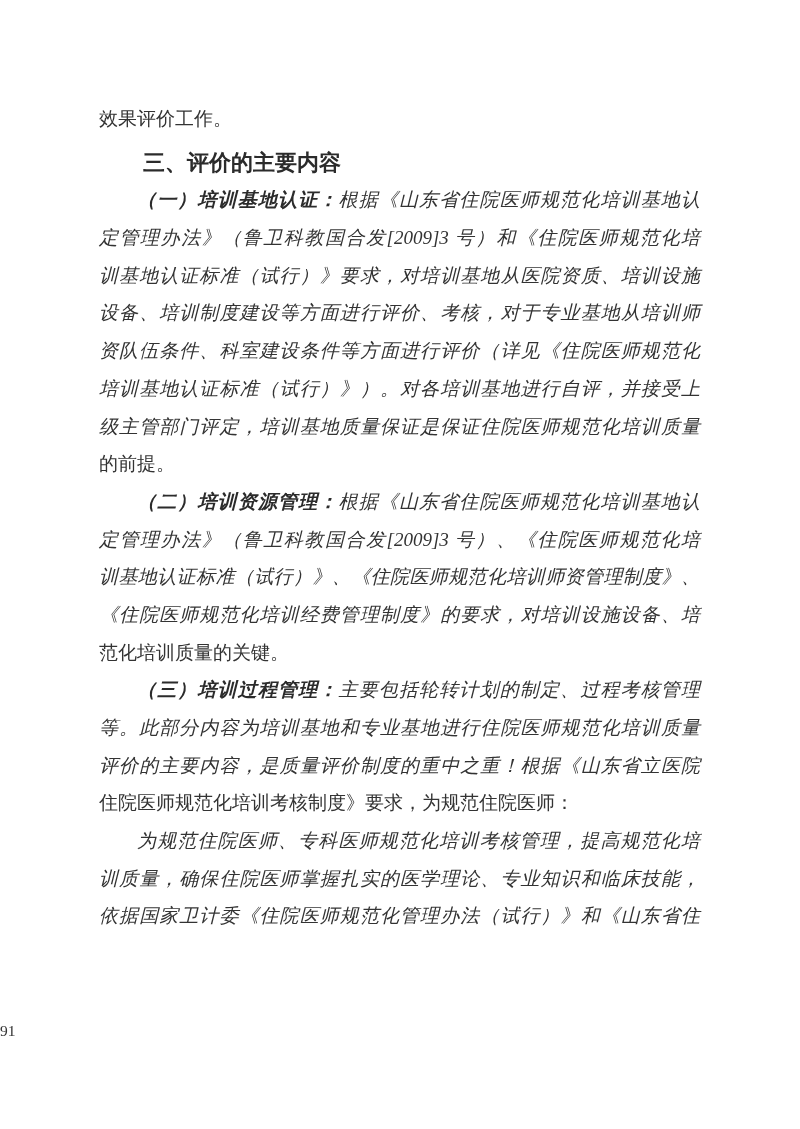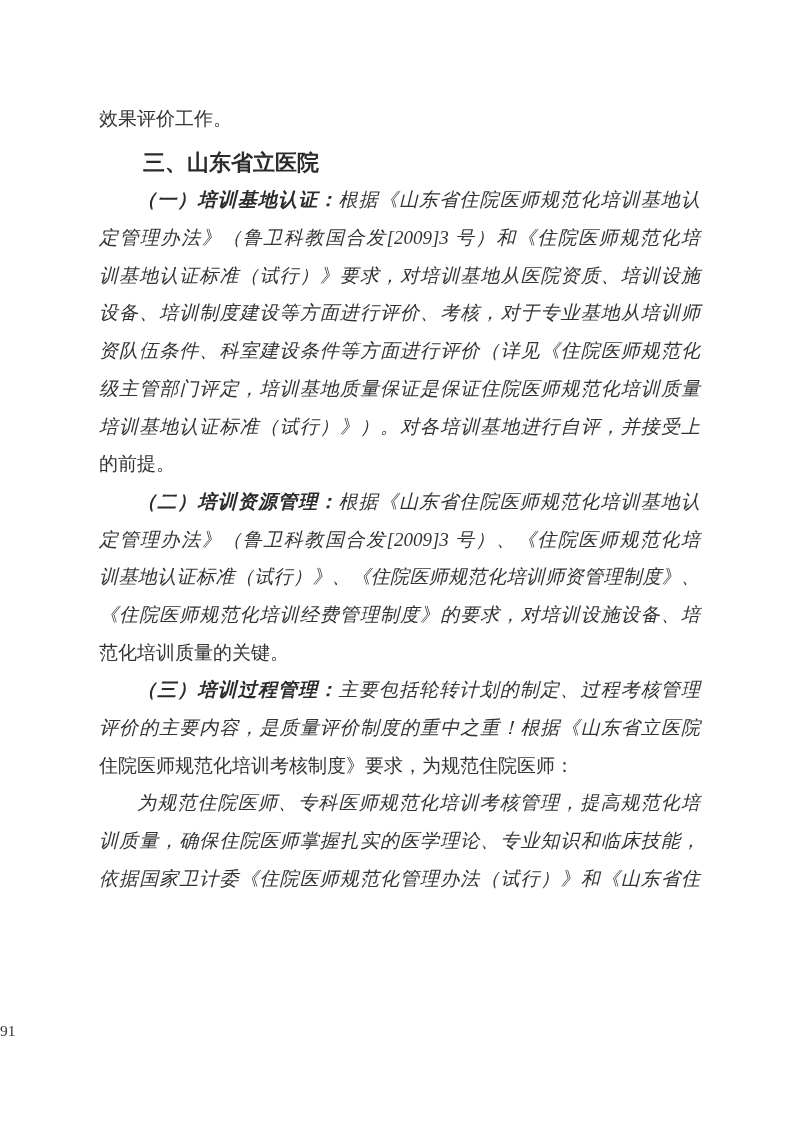--- a/index.html
+++ b/index.html
@@ -60,35 +60,36 @@
     font-size: 15.5px;
     color: #333333;
   }
 </style>
 </head>
 <body>
 
 <div class="sheet">
   <div class="doc">
       <div class="line"><span>效果评价工作。</span></div>
-      <div class="line ind heading"><span class="b">三、山东省立医院</span></div>
+      <div class="line ind heading"><span class="b">三、评价的主要内容</span></div>
       <div class="line just ind"><span class="b">（一）培训基地认证：</span><span>根据《山东省住院医师规范化培训基地认</span></div>
       <div class="line just"><span>定管理办法》（鲁卫科教国合发[2009]3 号）和《住院医师规范化培</span></div>
       <div class="line just"><span>训基地认证标准（试行）》要求，对培训基地从医院资质、培训设施</span></div>
       <div class="line just"><span>设备、培训制度建设等方面进行评价、考核，对于专业基地从培训师</span></div>
       <div class="line just"><span>资队伍条件、科室建设条件等方面进行评价（详见《住院医师规范化</span></div>
+      <div class="line just"><span>培训基地认证标准（试行）》）。对各培训基地进行自评，并接受上</span></div>
       <div class="line just"><span>级主管部门评定，培训基地质量保证是保证住院医师规范化培训质量</span></div>
-      <div class="line just"><span>培训基地认证标准（试行）》）。对各培训基地进行自评，并接受上</span></div>
       <div class="line"><span>的前提。</span></div>
       <div class="line just ind"><span class="b">（二）培训资源管理：</span><span>根据《山东省住院医师规范化培训基地认</span></div>
       <div class="line just"><span>定管理办法》（鲁卫科教国合发[2009]3 号）、《住院医师规范化培</span></div>
       <div class="line just"><span>训基地认证标准（试行）》、《住院医师规范化培训师资管理制度》、</span></div>
       <div class="line just"><span>《住院医师规范化培训经费管理制度》的要求，对培训设施设备、培</span></div>
       <div class="line"><span>范化培训质量的关键。</span></div>
       <div class="line just ind"><span class="b">（三）培训过程管理：</span><span>主要包括轮转计划的制定、过程考核管理</span></div>
+      <div class="line just"><span>等。此部分内容为培训基地和专业基地进行住院医师规范化培训质量</span></div>
       <div class="line just"><span>评价的主要内容，是质量评价制度的重中之重！根据《山东省立医院</span></div>
       <div class="line"><span>住院医师规范化培训考核制度》要求，为规范住院医师：</span></div>
       <div class="line just ind"><span>为规范住院医师、专科医师规范化培训考核管理，提高规范化培</span></div>
       <div class="line just"><span>训质量，确保住院医师掌握扎实的医学理论、专业知识和临床技能，</span></div>
       <div class="line just"><span>依据国家卫计委《住院医师规范化管理办法（试行）》和《山东省住</span></div>
     </div>
   <div class="pageno">91</div>
 </div>
 
 </body></html>

